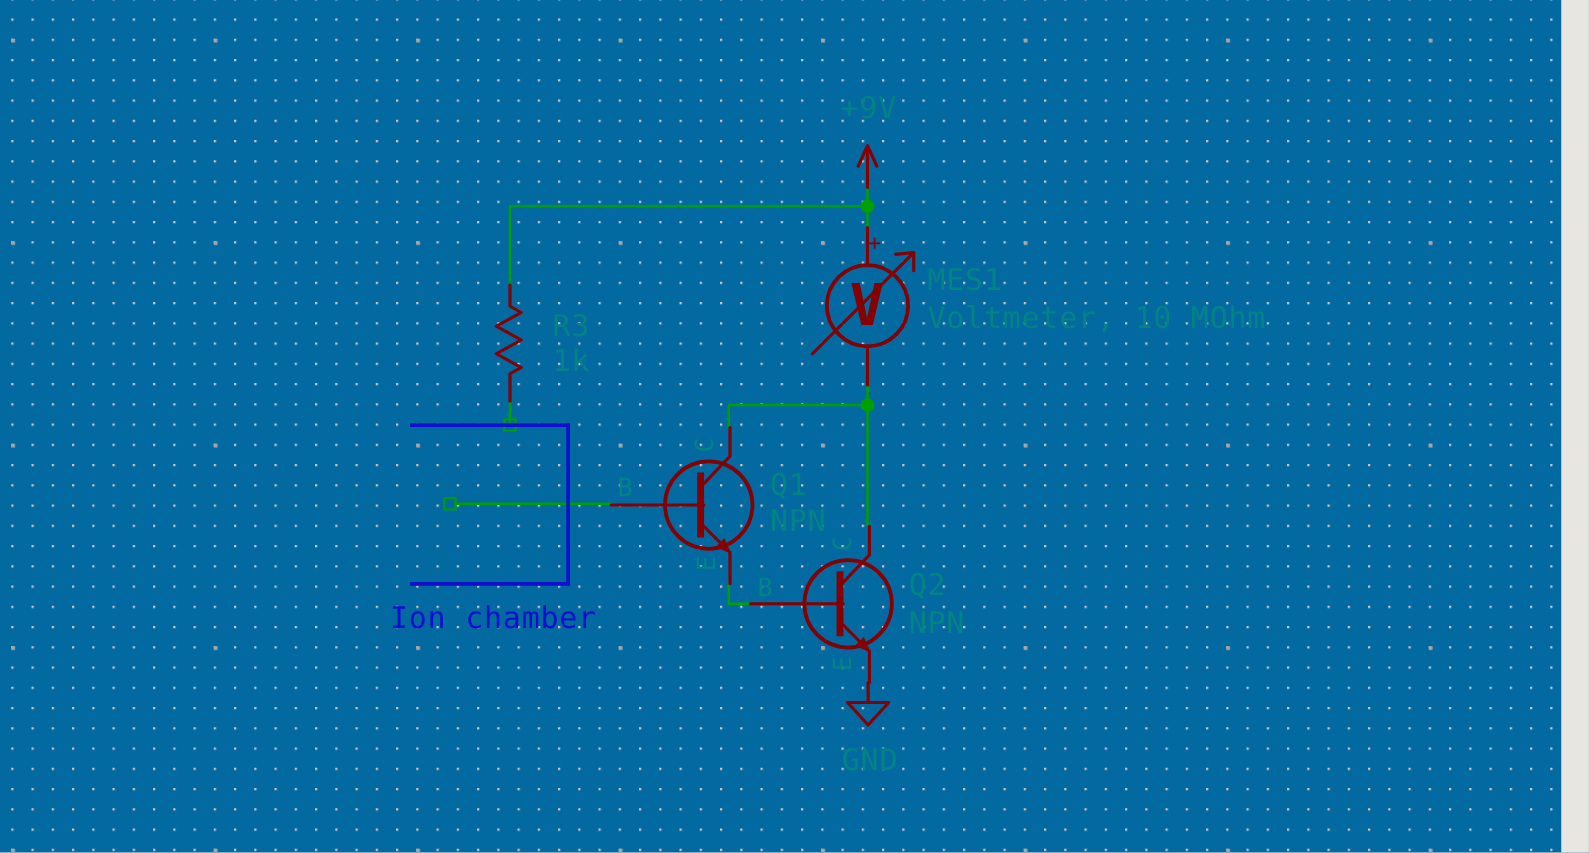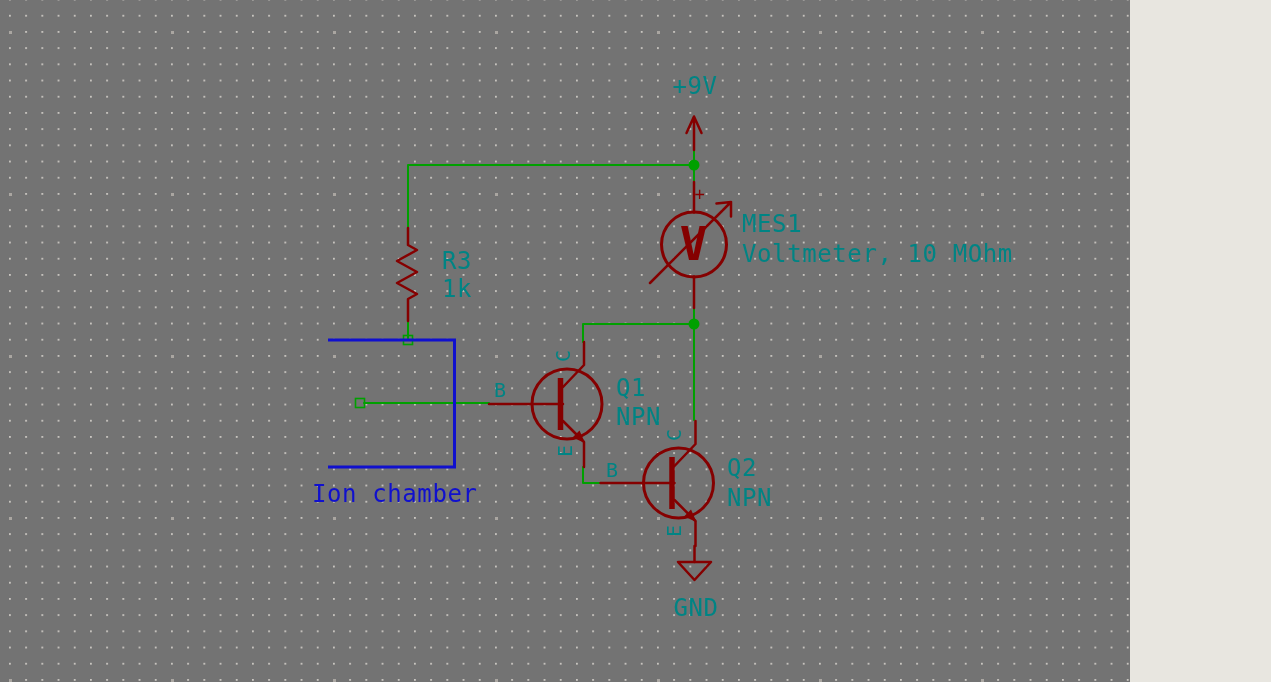--- a/index.html
+++ b/index.html
@@ -1,19 +1,19 @@
 <!DOCTYPE html>
 <html><head>
 <meta charset="utf-8">
 <style>
   html,body{margin:0;padding:0;background:#e8e6e0;}
   .canvas{
     position:relative;
-    width:1130px;height:682px;
-    background:#737373;
+    width:1249px;height:682px;
+    background:#0369a1;
     overflow:hidden;
     font-family:"DejaVu Sans Mono", monospace;
   }
   svg{display:block;}
   text{
     font-family:"DejaVu Sans Mono", monospace;
     letter-spacing:0.6px;
     user-select:none;
   }
   .field{fill:#008484;font-size:24px;}

